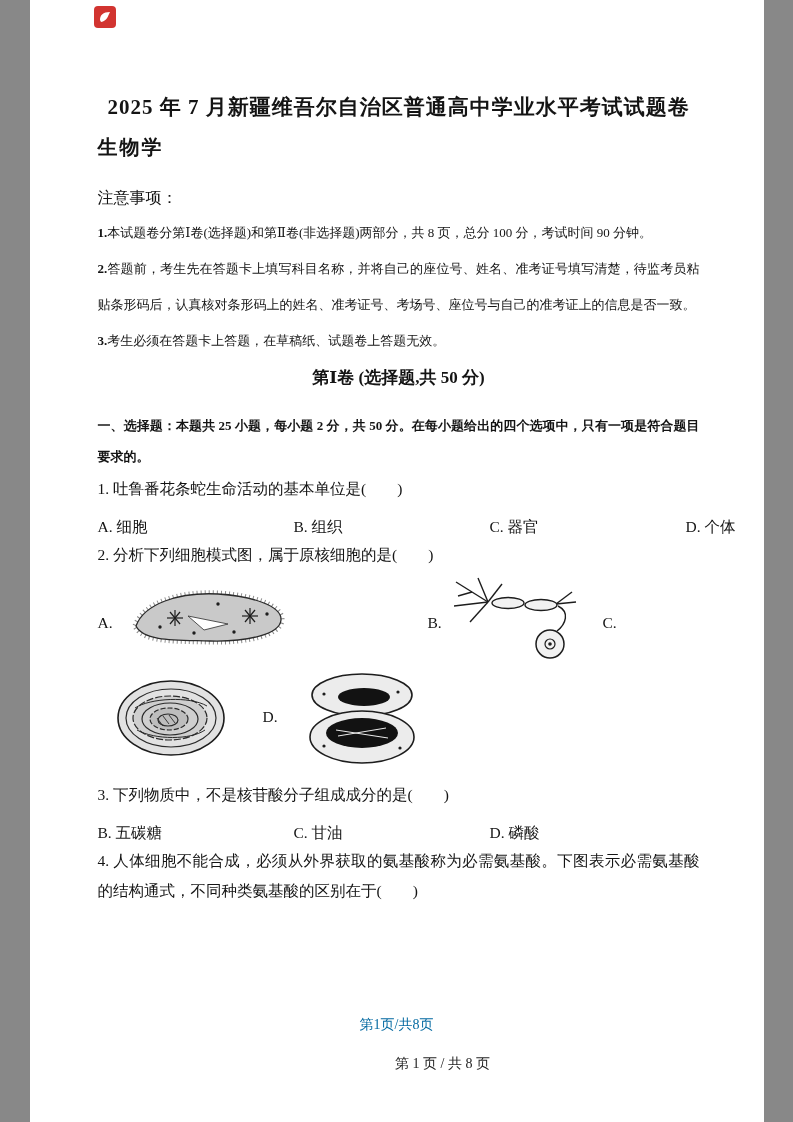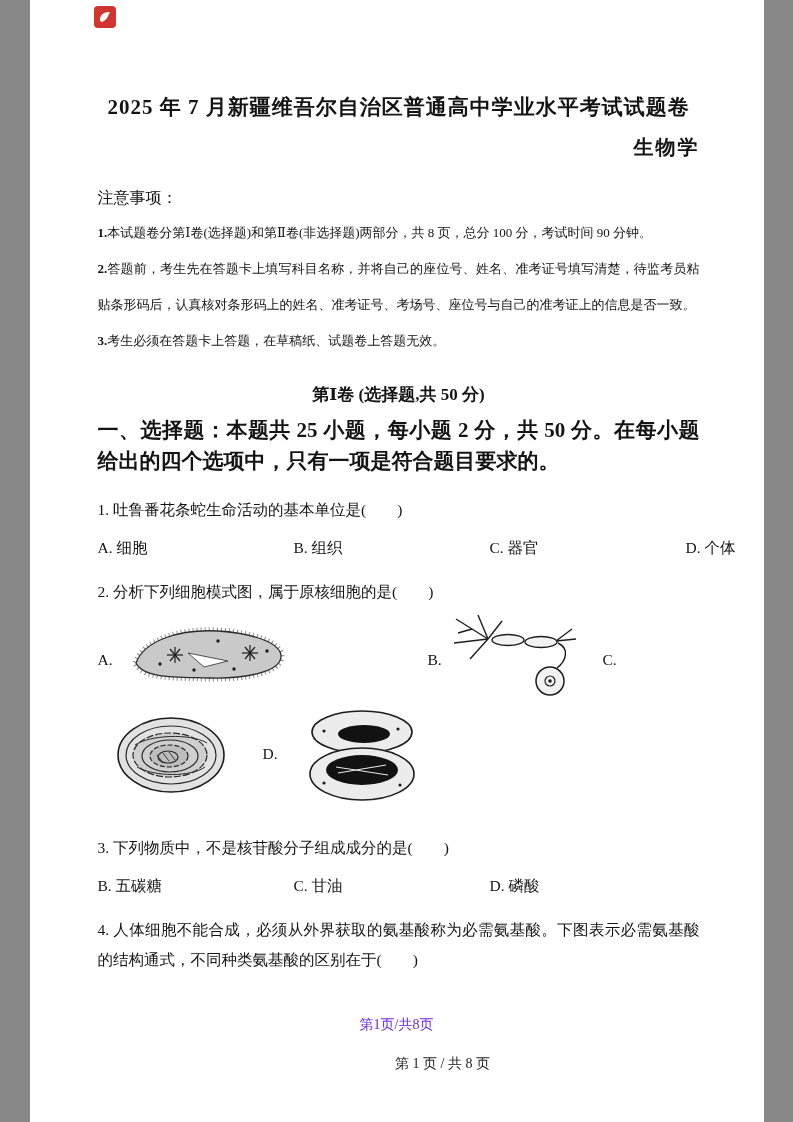--- a/index.html
+++ b/index.html
@@ -18,52 +18,52 @@
     width:22px; height:22px; border-radius:4px;
     background:#d23430;
     display:flex; align-items:center; justify-content:center;
   }
   .content{ position:absolute; left:68px; right:64px; top:0; }
   .title{
     margin-top:93px; text-align:center;
     font-size:21px; font-weight:700; letter-spacing:1px;
   }
   .subject{
-    margin-top:13px; text-align:right;
+    margin-top:13px; text-align:left;
     font-size:20px; font-weight:700; letter-spacing:2px;
   }
   .notice-heading{ margin-top:20px; font-size:16px; line-height:34px; }
   .notice p{
     font-size:13px; line-height:36px; text-align:justify;
   }
   .notice p b{ font-weight:700; }
   .section-heading{
-    margin-top:20px; text-align:center;
+    margin-top:3px; text-align:center;
     font-size:17px; font-weight:700; line-height:32px;
   }
   .section-intro{
-    margin-top:4px; font-size:21px; font-weight:700;
+    margin-top:16px; font-size:13px; font-weight:700;
     line-height:31px; text-align:justify;
   }
   .stem{
-    margin-top:18px; font-size:15.5px; line-height:30px; text-align:justify;
+    margin-top:2px; font-size:15.5px; line-height:30px; text-align:justify;
   }
   .options{
     margin-top:12px; display:flex; font-size:15.5px; line-height:22px;gap:32px;
   }
   .options .opt{ flex:0 0 164px; }
   .options .opt:last-child{ flex:1 0 auto; }
   .figures{
     position:relative; margin-top:16px; height:192px;
   }
   .fig-label{ position:absolute; font-size:15.5px; }
   .fig{ position:absolute; }
   .footer-inner{
     position:absolute; left:0; width:100%; top:1016px;
-    text-align:center; font-size:14px; color:#6d28d9;
+    text-align:center; font-size:14px; color:#0369a1;
   }
   .footer-outer{
     position:absolute; left:46px; width:100%; top:1055px;
     text-align:center; font-size:14px; color:#222;
   }
 </style>
 </head>
 <body>
 
 <div class="page">

